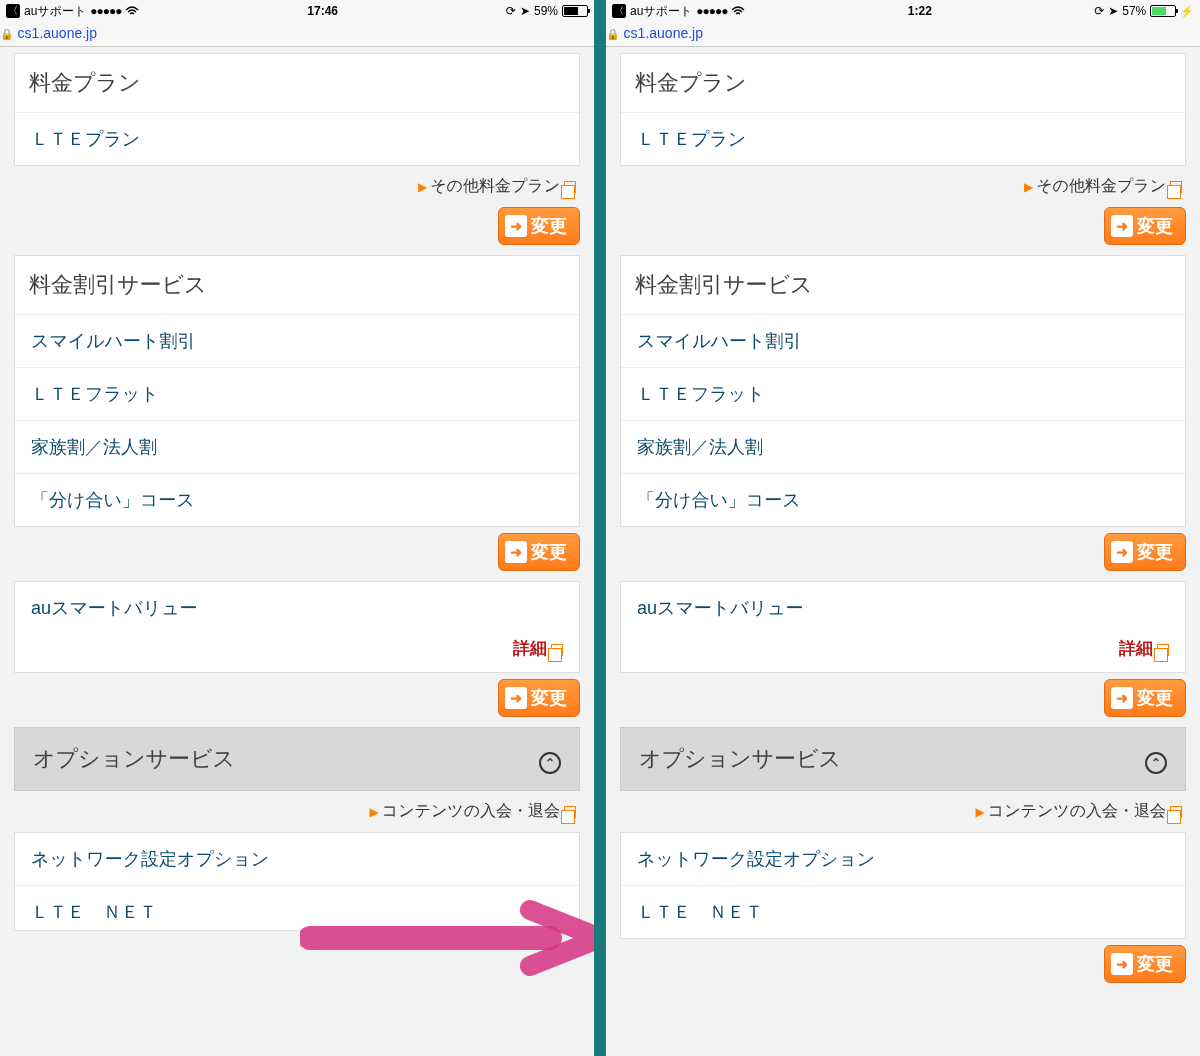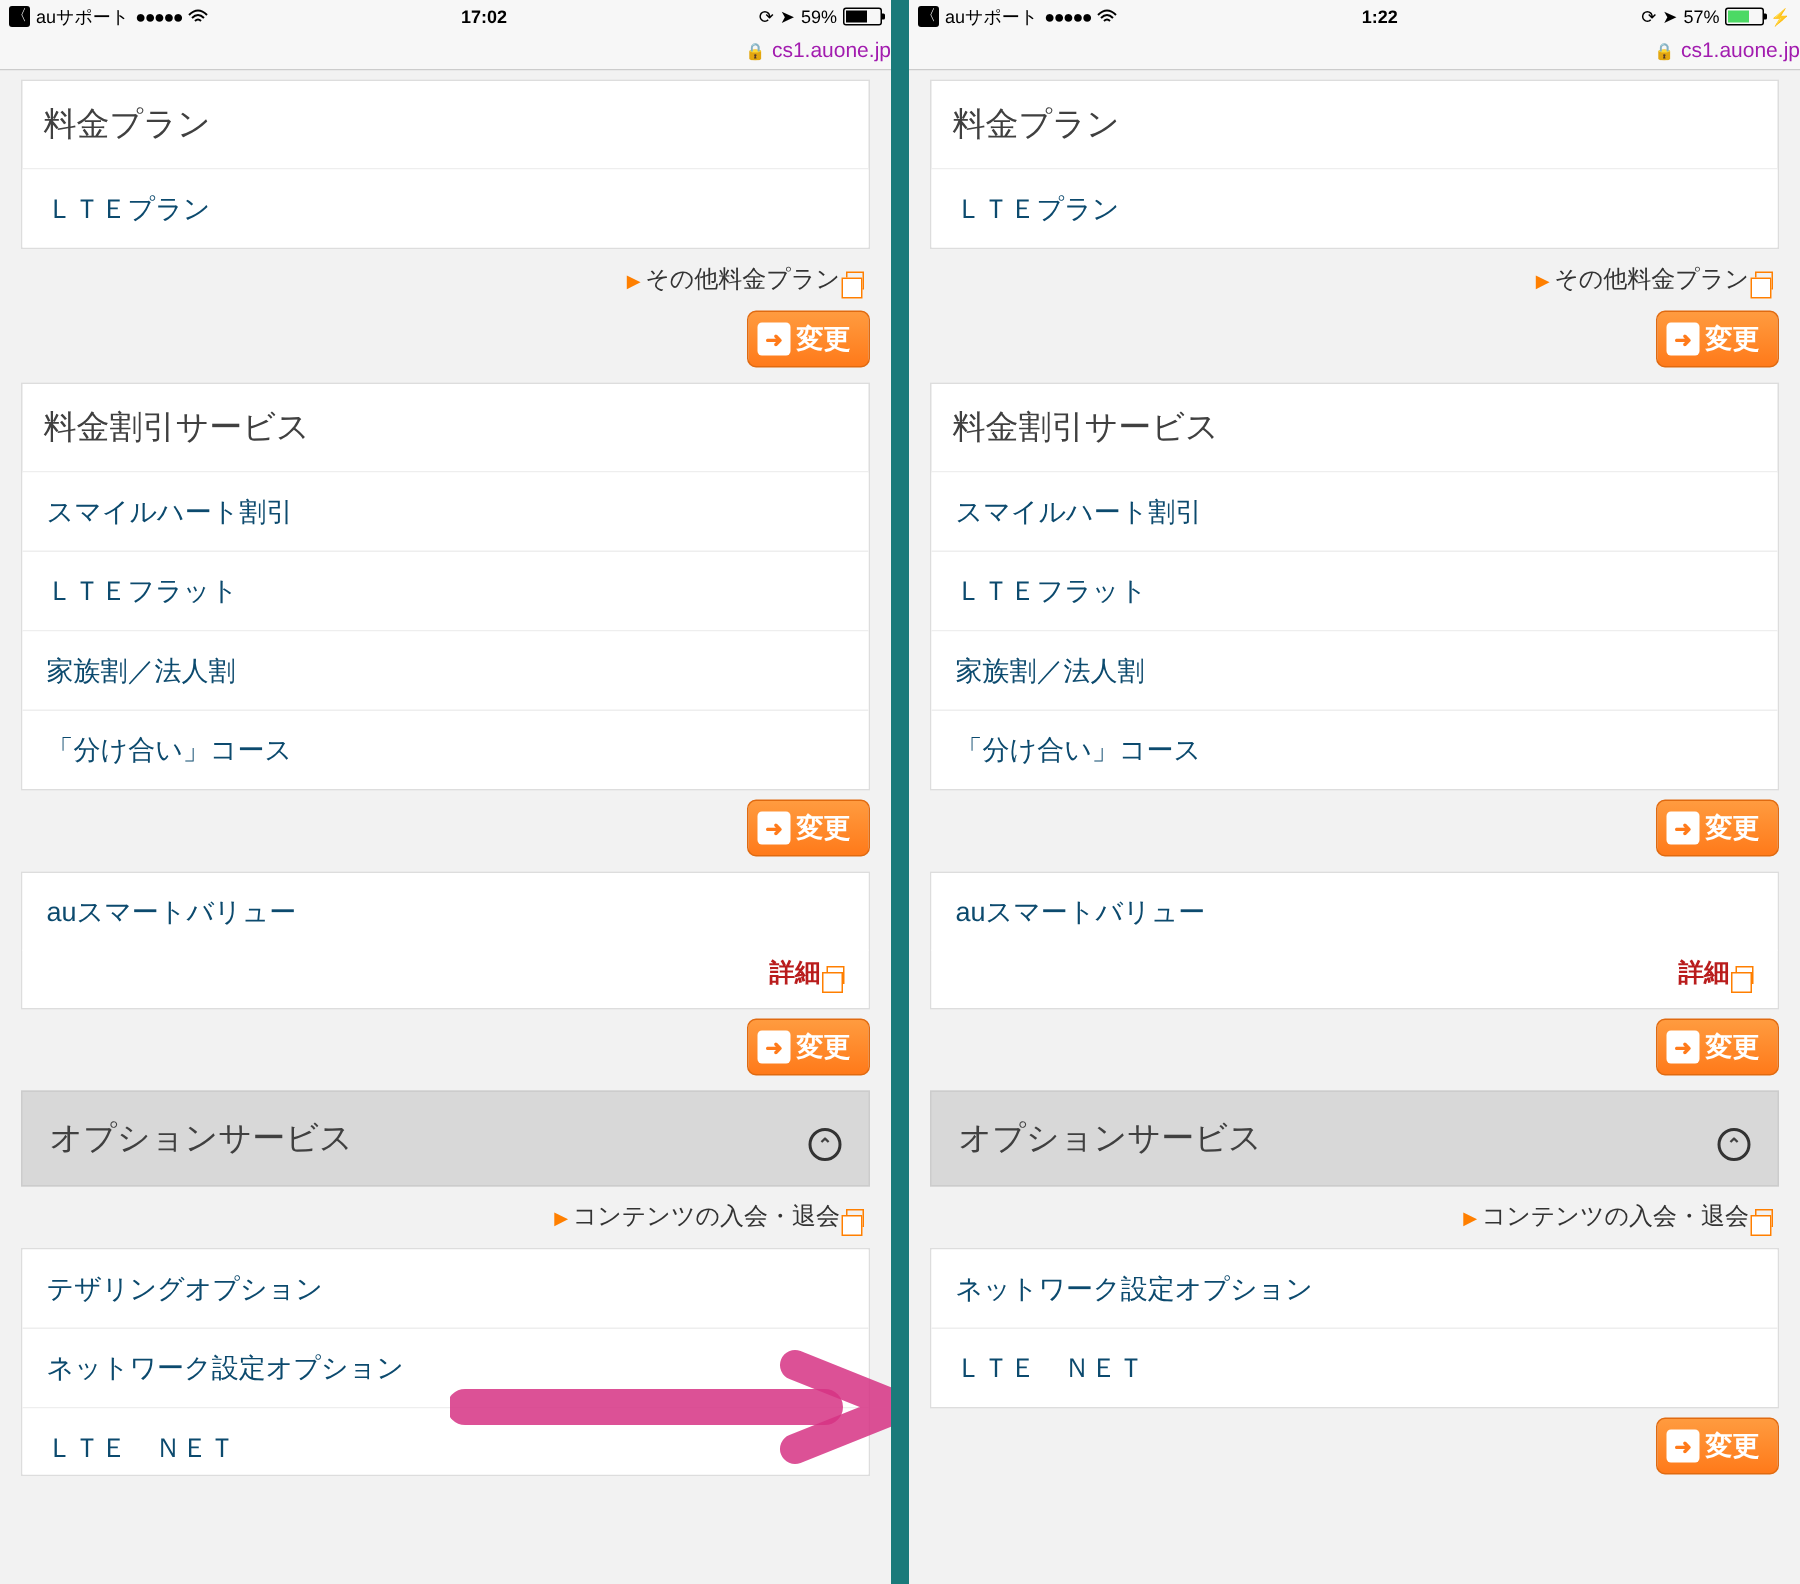--- a/index.html
+++ b/index.html
@@ -62,23 +62,23 @@
   }
   .battery-fill {
     position: absolute;
     left: 1px; top: 1px; bottom: 1px;
     background: #000;
   }
   .battery-fill.green { background: #4cd964; }
   .lightning { font-size: 11px; }
   .url-bar {
     background: #f7f7f7;
-    text-align: right;
+    text-align: left;
     font-size: 14px;
-    color: #a21caf;
+    color: #1d4ed8;
     padding: 3px 0 5px 0;
     border-bottom: 1px solid #ccc;
   }
   .lock { font-size: 11px; }
   .content {
     flex: 1;
     background: #f2f2f2;
     padding: 0 14px;
     overflow: hidden;
   }
@@ -200,21 +200,21 @@
 <div class="phone">
   <div class="status-bar">
     <div class="sb-left">
       <span class="back-chevron">〈</span>
       <span>auサポート</span>
       <span class="signal-dots">●●●●●</span>
       <svg width="14" height="10">
           <path d="M1 4 Q7 -2 13 4 M3 6 Q7 2 11 6 M5 8 Q7 6 9 8" stroke="#000" fill="none" stroke-width="1.3"></path>
         </svg>
     </div>
-    <span style="font-weight:600;">17:02</span>
+    <span style="font-weight:600;">17:46</span>
     <div class="sb-right">
       <span>⟳</span>
       <span>➤</span>
       <span>59%</span>
       <span class="battery">
           <span class="battery-fill" style="width:59%"></span>
         </span>
     </div>
   </div>
   <div class="url-bar">
@@ -258,21 +258,20 @@
         </button></div>
 
     <div class="section-header gray">
       <span>オプションサービス</span>
       <span class="collapse-icon">⌃</span>
     </div>
     <div class="link-row">
       <span class="tri">▶</span><span>コンテンツの入会・退会</span><span class="ext-icon"></span>
     </div>
     <div class="card">
-      <div class="list-item">テザリングオプション</div>
       <div class="list-item">ネットワーク設定オプション</div>
       <div class="list-item" style="padding-bottom:6px;">ＬＴＥ　ＮＥＴ</div>
     </div>
   </div>
 
   <svg class="arrow-overlay" viewBox="0 0 310 80">
     <path d="M10 40 L250 40" stroke="#d63384" stroke-width="24" stroke-linecap="round" fill="none" opacity="0.85"></path>
     <path d="M230 12 L300 40 L230 68" stroke="#d63384" stroke-width="20" stroke-linecap="round" stroke-linejoin="round" fill="none" opacity="0.85"></path>
   </svg>
 </div>

